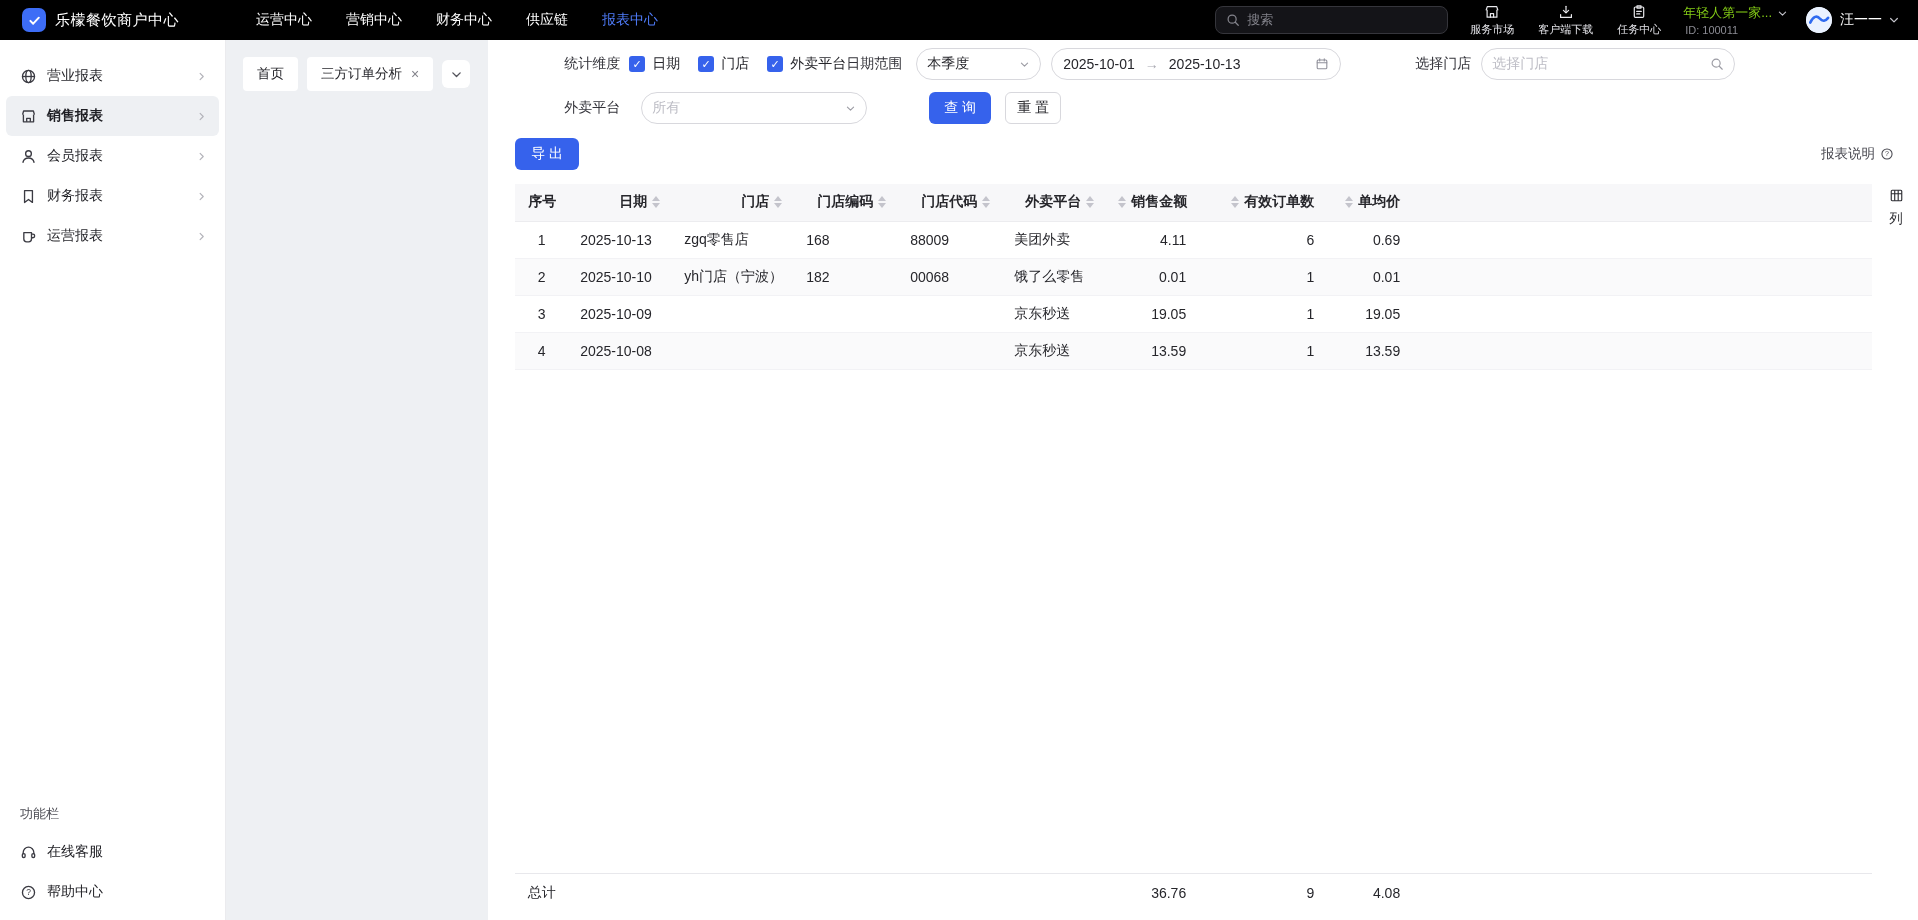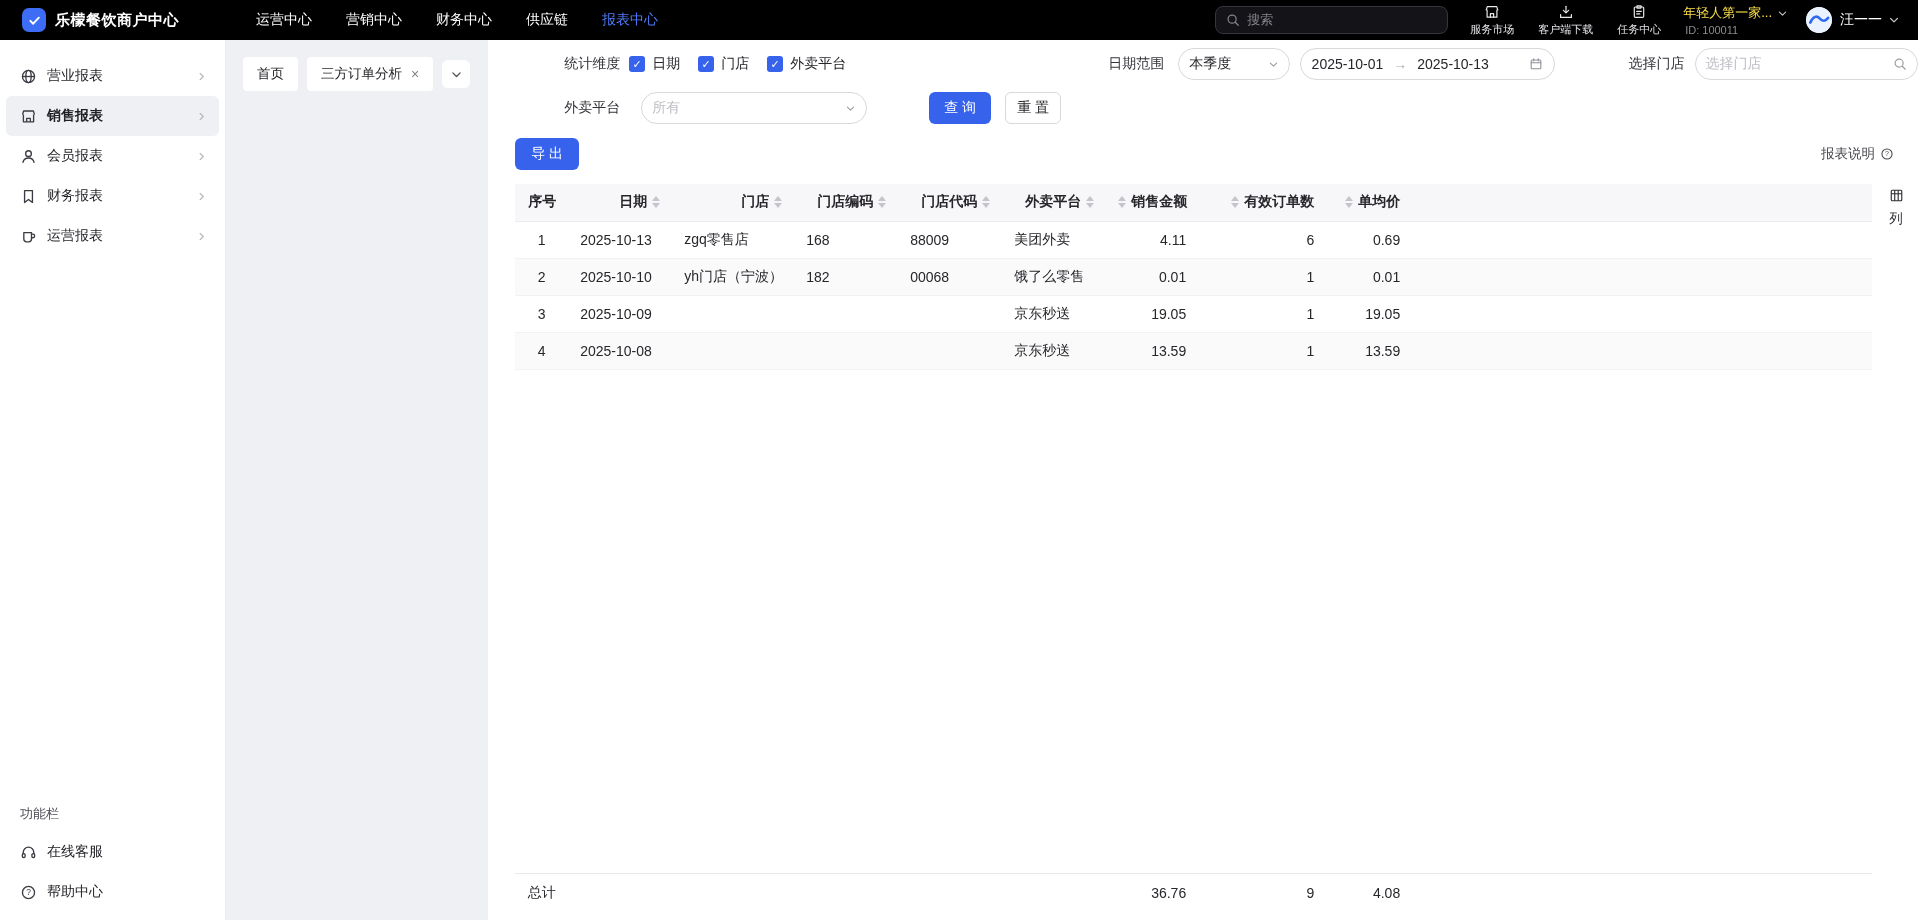--- a/index.html
+++ b/index.html
@@ -4,30 +4,30 @@
 <style>
   * { box-sizing: border-box; margin: 0; padding: 0; }
   html,body { width:1918px; height:920px; overflow:hidden; }
   body { font-family:"Liberation Sans","DejaVu Sans",sans-serif; background:#eef0f3; color:#26262b; position:relative; }
   svg { display:block; }
 
   
   .navbar { position:absolute; top:0; left:0; right:0; height:40px; background:#000; display:flex; align-items:center; color:#fff; padding:0 18px 0 22px; z-index:9; }
   .brand { display:flex; align-items:center; gap:9px; width:210px; flex:none; cursor:pointer; }
   .logo { width:24px; height:24px; border-radius:7px; background:#3d6df6; display:flex; align-items:center; justify-content:center; flex:none; }
-  .brand-name { font-size:15px; font-weight:700; letter-spacing:.5px; white-space:nowrap; }
+  .brand-name { font-size:15px; font-weight:400; letter-spacing:.5px; white-space:nowrap; }
   .menu { display:flex; gap:34px; margin-left:24px; font-size:14px; }
   .menu-item { color:#fff; cursor:pointer; white-space:nowrap; }
   .menu-item.active { color:#4f7cfa; }
   .nav-right { margin-left:auto; display:flex; align-items:center; }
   .nav-search { width:233px; height:28px; background:#141418; border:1px solid #35353b; border-radius:8px; display:flex; align-items:center; gap:7px; padding:0 10px; color:#84848c; font-size:13px; cursor:text; flex:none; }
   .qlinks { display:flex; margin-left:10px; }
   .qlink { display:flex; flex-direction:column; align-items:center; justify-content:center; gap:2px; font-size:11px; color:#e3e3e8; padding:0 12px; cursor:pointer; white-space:nowrap; }
   .store { margin-left:10px; cursor:pointer; }
-  .store-top { display:flex; align-items:center; gap:5px; font-size:13px; color:#fde047; white-space:nowrap; }
+  .store-top { display:flex; align-items:center; gap:5px; font-size:13px; color:#84cc16; white-space:nowrap; }
   .store-id { font-size:11px; color:#8b8b93; margin-top:2px; padding-left:2px; }
   .avatar { width:26px; height:26px; border-radius:50%; margin-left:18px; overflow:hidden; flex:none; cursor:pointer; background:#eaf2ff; }
   .user { display:flex; align-items:center; gap:6px; margin-left:8px; cursor:pointer; }
   .user-name { font-size:14px; white-space:nowrap; }
   .dim { color:#c3c3ca; }
 
   
   .sidebar { position:absolute; top:40px; left:0; bottom:0; width:226px; background:#fff; border-right:1px solid #ebebee; display:flex; flex-direction:column; padding-top:16px; }
   .side-item { height:40px; display:flex; align-items:center; gap:10px; padding:0 12px 0 14px; margin:0 6px; border-radius:6px; font-size:14px; color:#1f1f24; cursor:pointer; white-space:nowrap; }
   .side-item .chev { margin-left:auto; color:#b3b3ba; }
@@ -46,21 +46,21 @@
   .panel { flex:1; background:#fff; position:relative; overflow:hidden; }
 
   
   .frow { display:flex; align-items:center; height:32px; }
   .frow1 { margin-top:8px; }
   .frow2 { margin-top:12px; }
   .flabel { width:132px; flex:none; text-align:right; font-size:14px; color:#33333a; white-space:nowrap; }
   .cbgroup { display:flex; gap:18px; margin-left:9px; }
   .cb { display:flex; align-items:center; gap:7px; font-size:14px; color:#26262b; cursor:pointer; white-space:nowrap; }
   .cbx { width:16px; height:16px; border-radius:3px; background:#3662ec; color:#fff; font-size:11px; font-weight:700; display:flex; align-items:center; justify-content:center; flex:none; }
-  .flabel-range { margin-left:262px; font-size:14px; color:#33333a; white-space:nowrap; }
+  .flabel-range { font-size:14px; color:#33333a; white-space:nowrap; }
   .ctl { height:32px; border:1px solid #d8d8dd; border-radius:16px; background:#fff; display:flex; align-items:center; padding:0 10px; font-size:14px; color:#26262b; cursor:pointer; }
   .ctl .chev { margin-left:auto; color:#9b9ba3; }
   .sel-preset { width:125px; margin-left:14px; }
   .daterange { margin-left:10px; width:290px; gap:10px; padding:0 11px; cursor:text; }
   .dr-sep { color:#a8a8b0; }
   .dr-cal { margin-left:auto; color:#90909a; }
   .flabel-store { margin-left:74px; font-size:14px; color:#33333a; white-space:nowrap; }
   .input-store { margin-left:10px; width:254px; cursor:text; }
   .placeholder { color:#bdbdc5; }
   .sel-platform { width:226px; margin-left:21px; }

